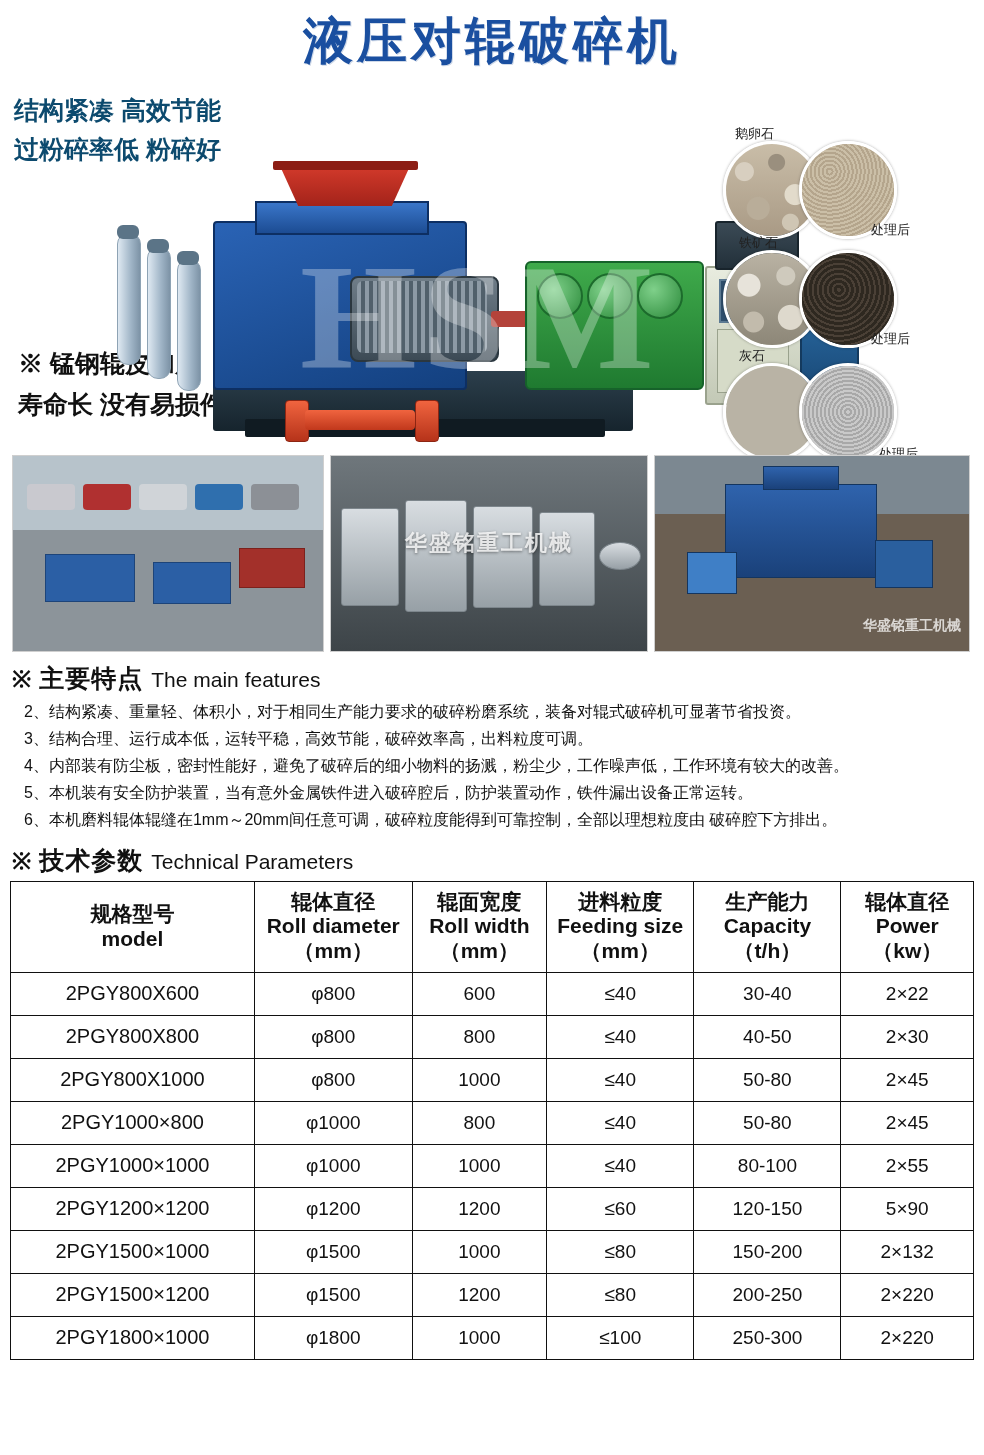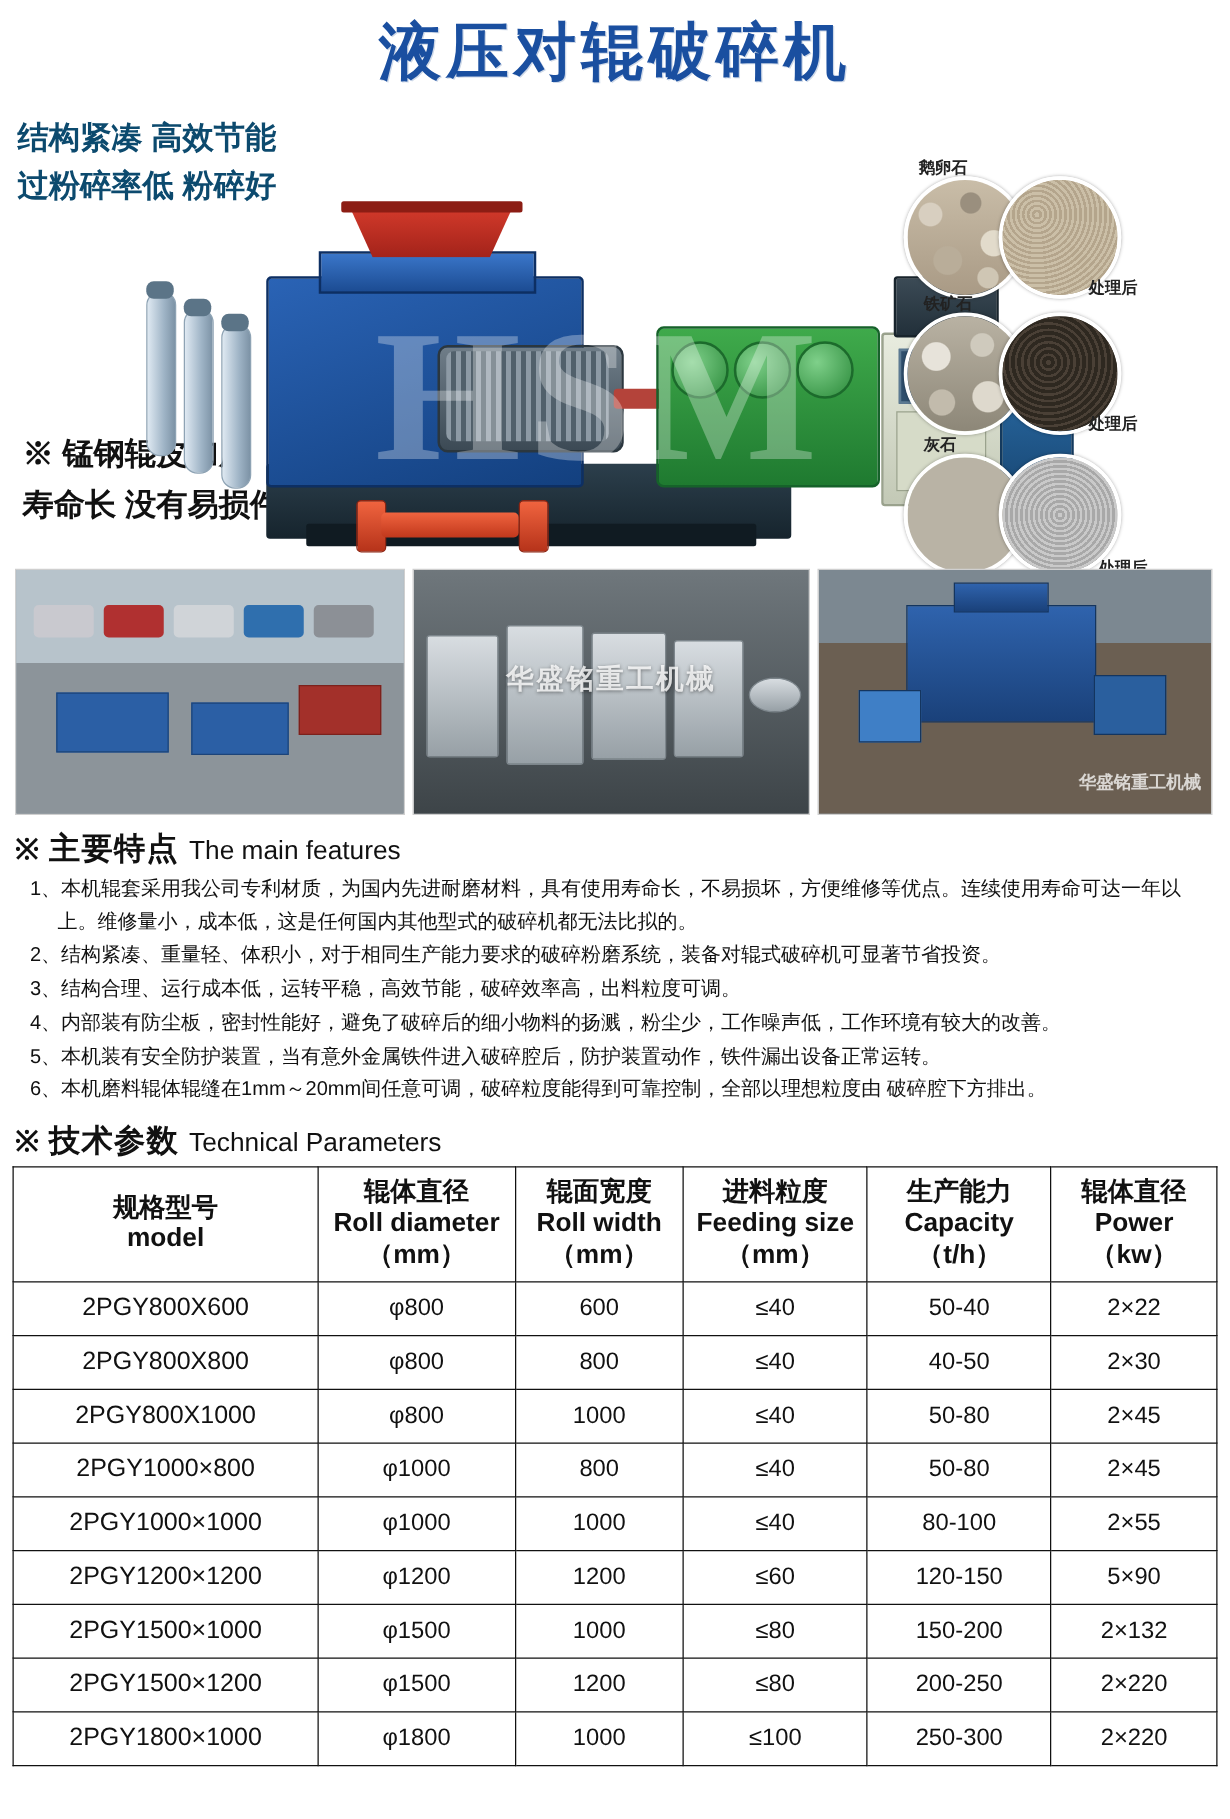--- a/index.html
+++ b/index.html
@@ -83,21 +83,21 @@
     letter-spacing:6px;font-family:"Liberation Serif",serif;
     pointer-events:none;
   }
 
   
   .stones{position:absolute;right:10px;top:62px;width:255px;}
   .stone-row{position:relative;height:105px;margin-bottom:6px;}
   .stone-c{position:absolute;width:92px;height:92px;border-radius:50%;border:3px solid #ffffff;box-shadow:0 0 3px rgba(0,0,0,.35);overflow:hidden;}
   .stone-c.left{left:4px;}
   .stone-c.right{left:80px;}
-  .sc-label{position:absolute;font-size:13px;color:#222;font-weight:bold;}
+  .sc-label{position:absolute;font-size:13px;color:#222;font-weight:normal;}
 
   .tex-pebble{width:100%;height:100%;background:
      radial-gradient(circle at 20% 30%,#d8cfc0 0 9px,transparent 10px),
      radial-gradient(circle at 55% 20%,#9a8f7e 0 8px,transparent 9px),
      radial-gradient(circle at 75% 55%,#e2dbcb 0 10px,transparent 11px),
      radial-gradient(circle at 35% 70%,#b9ad99 0 11px,transparent 12px),
      radial-gradient(circle at 70% 85%,#cfc6b4 0 8px,transparent 9px),
      linear-gradient(#c9bda8,#a99a85);}
   .tex-sand{width:100%;height:100%;background:
      repeating-radial-gradient(circle at 30% 30%,#cbbfa7 0 2px,#b4a58c 2px 4px),
@@ -329,24 +329,20 @@
 
   </div>
 
   <div class="section-head">
     <span class="sec-mark">※</span>
     <span class="sec-cn">主要特点</span>
     <span class="sec-en">The main features</span>
   </div>
 
   <div class="feat-list">
-    <p class="feat">
-      <span>1、本机辊套采用我公司专利材质，为国内先进耐磨材料，具有使用寿命长，不易损坏，方便维修等优点。连续使用寿命可达一年以</span>
-      <span class="cont">上。维修量小，成本低，这是任何国内其他型式的破碎机都无法比拟的。</span>
-    </p>
     <p class="feat">2、结构紧凑、重量轻、体积小，对于相同生产能力要求的破碎粉磨系统，装备对辊式破碎机可显著节省投资。</p>
     <p class="feat">3、结构合理、运行成本低，运转平稳，高效节能，破碎效率高，出料粒度可调。</p>
     <p class="feat">4、内部装有防尘板，密封性能好，避免了破碎后的细小物料的扬溅，粉尘少，工作噪声低，工作环境有较大的改善。</p>
     <p class="feat">5、本机装有安全防护装置，当有意外金属铁件进入破碎腔后，防护装置动作，铁件漏出设备正常运转。</p>
     <p class="feat">6、本机磨料辊体辊缝在1mm～20mm间任意可调，破碎粒度能得到可靠控制，全部以理想粒度由 破碎腔下方排出。</p>
   </div>
 
   <div class="section-head">
     <span class="sec-mark">※</span>
     <span class="sec-cn">技术参数</span>
@@ -395,21 +391,21 @@
             <span>（kw）</span>
           </th>
         </tr>
       </thead>
       <tbody>
         <tr>
           <td class="model">2PGY800X600</td>
           <td>φ800</td>
           <td>600</td>
           <td>≤40</td>
-          <td>50-40</td>
+          <td>30-40</td>
           <td>2×22</td>
         </tr>
         <tr>
           <td class="model">2PGY800X800</td>
           <td>φ800</td>
           <td>800</td>
           <td>≤40</td>
           <td>40-50</td>
           <td>2×30</td>
         </tr>

